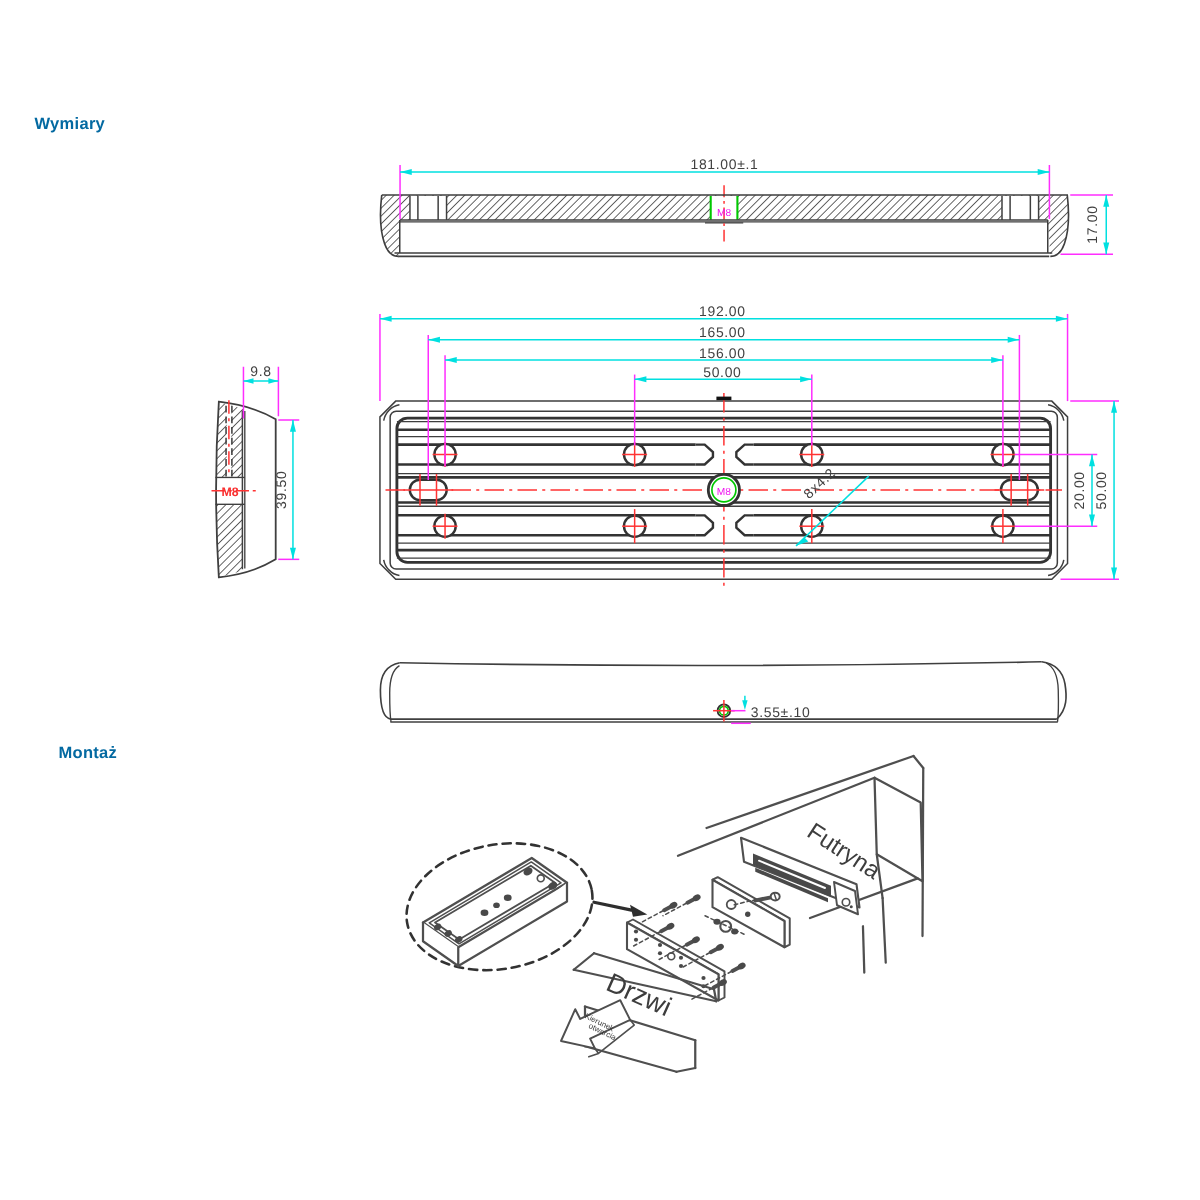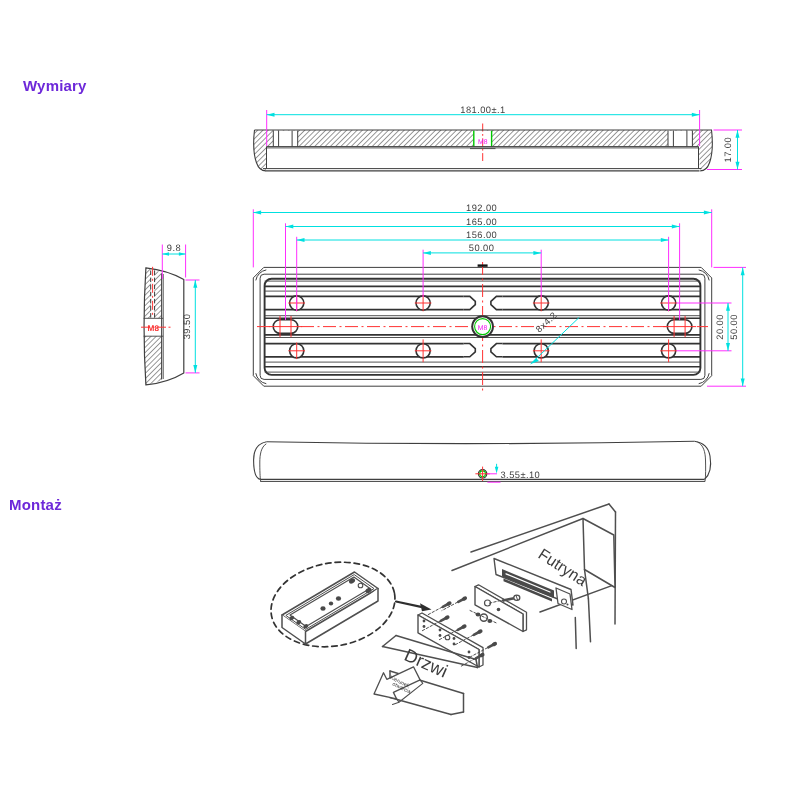--- a/index.html
+++ b/index.html
@@ -1,27 +1,27 @@
 <!DOCTYPE html>
 <html><head>
 <meta charset="utf-8">
 <style>
   html,body{margin:0;padding:0;background:#ffffff;}
   .wrap{width:800px;height:800px;position:relative;font-family:"Liberation Sans", sans-serif;}
-  .h1{position:absolute;font-weight:bold;font-size:15px;color:#6d28d9;letter-spacing:0.2px;}
+  .h1{position:absolute;font-weight:bold;font-size:11px;color:#0369a1;letter-spacing:0.2px;}
   svg text{font-family:"Liberation Sans", sans-serif;text-rendering:geometricPrecision;-webkit-font-smoothing:antialiased;}
   .dt{font-size:9.3px;fill:#414141;letter-spacing:0.45px;}
 </style>
 </head>
 <body>
 <div class="wrap">
 
 <div class="h1" style="left:23px;top:77px;">Wymiary</div>
 
-<div class="h1" style="left:9px;top:496px;">Montaż</div>
+<div class="h1" style="left:39px;top:496px;">Montaż</div>
 <svg width="800" height="800" viewBox="0 0 800 800">
 <defs>
 <pattern id="h" patternUnits="userSpaceOnUse" width="3.7" height="3.7" patternTransform="rotate(-45)">
   <line x1="0" y1="0" x2="3.7" y2="0" stroke="#3c3c3c" stroke-width="1.05"></line>
 </pattern>
 <filter id="soft" x="-5%" y="-5%" width="110%" height="110%">
           <feGaussianBlur stdDeviation="0.45"></feGaussianBlur>
         </filter>
 </defs>
 

